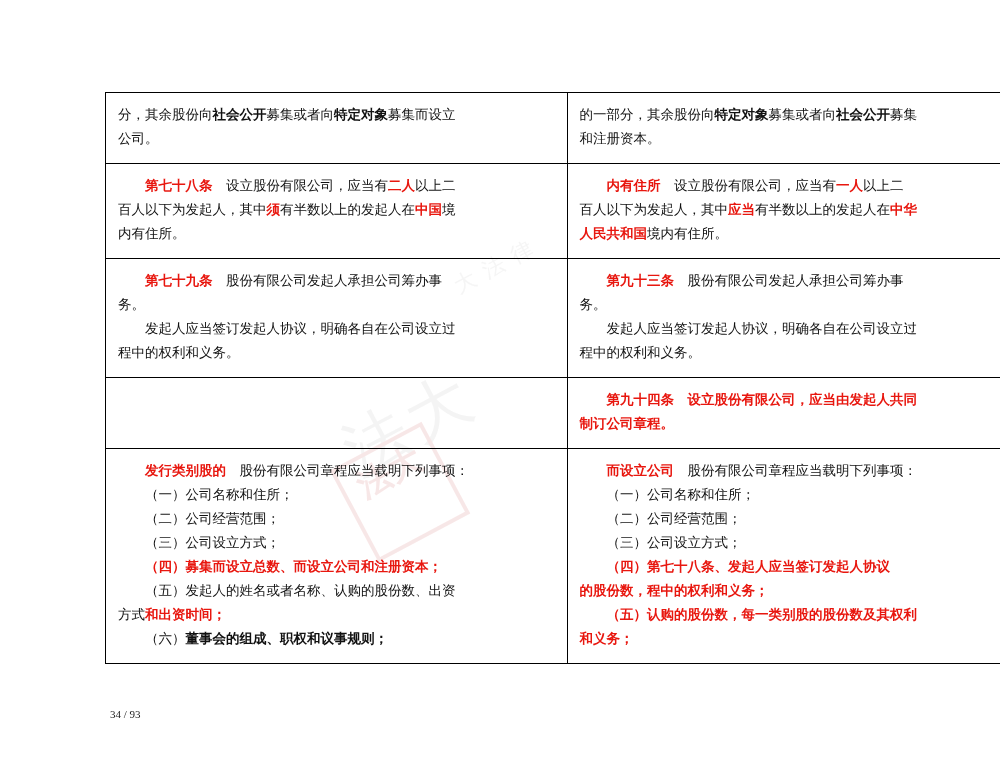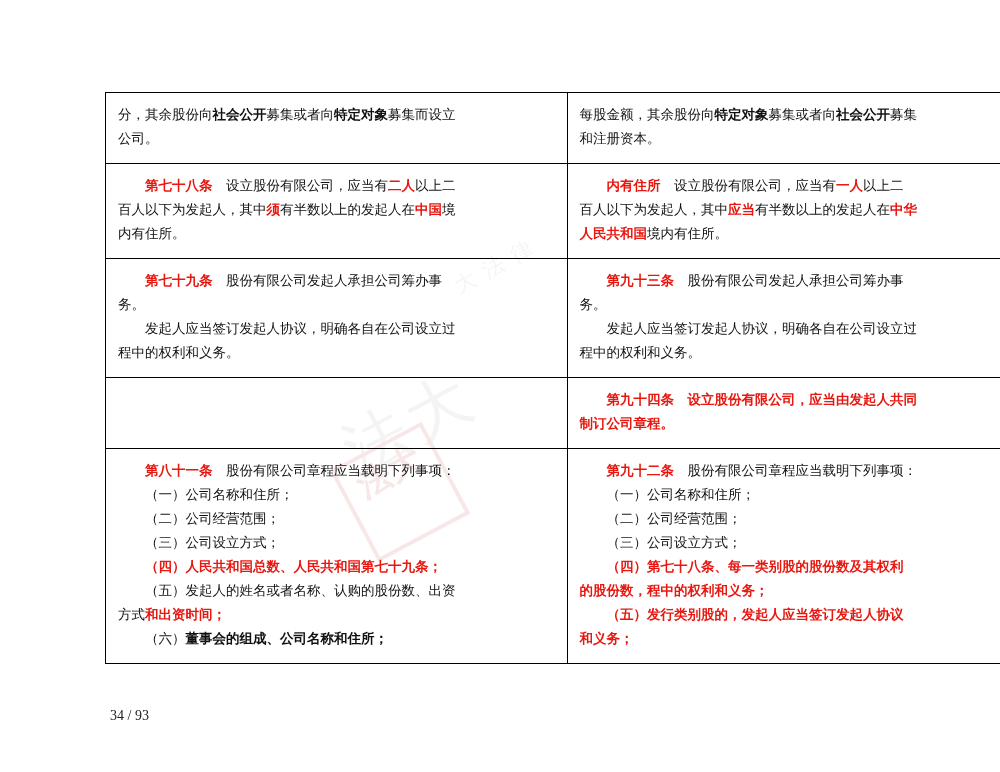--- a/index.html
+++ b/index.html
@@ -107,21 +107,21 @@
     color: #111;
   }
   .b-blk {
     color: #111;
     font-weight: bold;
   }
   .pagenum {
     position: absolute;
     left: 110px;
     top: 708px;
-    font-size: 14px;
+    font-size: 11px;
     color: #222;
     font-family: "Liberation Serif", serif;
     z-index: 10;
   }
   .cell-empty {
     min-height: 40px;
   }
 </style>
 </head>
 <body>
@@ -135,21 +135,21 @@
   </div>
 
   <table class="doc">
     <tbody>
       <tr>
         <td>
             <div class="p"><span class="blk">分，其余股份向</span><span class="b-blk">社会公开</span><span class="blk">募集或者向</span><span class="b-blk">特定对象</span><span class="blk">募集而设立</span></div>
             <div class="p"><span class="blk">公司。</span></div>
           </td>
         <td>
-            <div class="p"><span class="blk">每股金额，其余股份向</span><span class="b-blk">特定对象</span><span class="blk">募集或者向</span><span class="b-blk">社会公开</span><span class="blk">募集</span></div>
+            <div class="p"><span class="blk">的一部分，其余股份向</span><span class="b-blk">特定对象</span><span class="blk">募集或者向</span><span class="b-blk">社会公开</span><span class="blk">募集</span></div>
             <div class="p"><span class="blk">和注册资本。</span></div>
           </td>
       </tr>
       <tr>
         <td>
             <div class="p ind"><span class="art">第七十八条</span><span class="blk">　设立股份有限公司，应当有</span><span class="art">二人</span><span class="blk">以上二</span></div>
             <div class="p"><span class="blk">百人以下为发起人，其中</span><span class="art">须</span><span class="blk">有半数以上的发起人在</span><span class="art">中国</span><span class="blk">境</span></div>
             <div class="p"><span class="blk">内有住所。</span></div>
           </td>
         <td>
@@ -176,37 +176,37 @@
         <td>
             <div class="cell-empty"></div>
           </td>
         <td>
             <div class="p ind"><span class="art">第九十四条</span><span class="art">　设立股份有限公司，应当由发起人共同</span></div>
             <div class="p"><span class="art">制订公司章程。</span></div>
           </td>
       </tr>
       <tr>
         <td>
-            <div class="p ind"><span class="art">第八十一条</span><span class="blk">　股份有限公司章程应当载明下列事项：</span></div>
+            <div class="p ind"><span class="art">发行类别股的</span><span class="blk">　股份有限公司章程应当载明下列事项：</span></div>
             <div class="p ind"><span class="blk">（一）公司名称和住所；</span></div>
             <div class="p ind"><span class="blk">（二）公司经营范围；</span></div>
             <div class="p ind"><span class="blk">（三）公司设立方式；</span></div>
-            <div class="p ind"><span class="art">（四）人民共和国</span><span class="art bold">总数、人民共和国</span><span class="art">第七十九条；</span></div>
+            <div class="p ind"><span class="art">（四）募集而设立</span><span class="art bold">总数、而设立公司</span><span class="art">和注册资本；</span></div>
             <div class="p ind"><span class="blk">（五）发起人的姓名或者名称、认购的股份数、出资</span></div>
             <div class="p"><span class="blk">方式</span><span class="art">和出资时间；</span></div>
-            <div class="p ind"><span class="blk">（六）</span><span class="b-blk">董事会的组成、公司名称和住所；</span></div>
-          </td>
-        <td>
-            <div class="p ind"><span class="art">第九十二条</span><span class="blk">　股份有限公司章程应当载明下列事项：</span></div>
+            <div class="p ind"><span class="blk">（六）</span><span class="b-blk">董事会的组成、职权和议事规则；</span></div>
+          </td>
+        <td>
+            <div class="p ind"><span class="art">而设立公司</span><span class="blk">　股份有限公司章程应当载明下列事项：</span></div>
             <div class="p ind"><span class="blk">（一）公司名称和住所；</span></div>
             <div class="p ind"><span class="blk">（二）公司经营范围；</span></div>
             <div class="p ind"><span class="blk">（三）公司设立方式；</span></div>
-            <div class="p ind"><span class="art">（四）第七十八条、</span><span class="art bold">每一类别股的股份数及其权利</span></div>
+            <div class="p ind"><span class="art">（四）第七十八条、</span><span class="art bold">发起人应当签订发起人协议</span></div>
             <div class="p"><span class="art bold">的股份数，程中的权利和义务；</span></div>
-            <div class="p ind"><span class="art bold">（五）发行类别股的，发起人应当签订发起人协议</span></div>
+            <div class="p ind"><span class="art bold">（五）认购的股份数，每一类别股的股份数及其权利</span></div>
             <div class="p"><span class="art bold">和义务；</span></div>
           </td>
       </tr>
     </tbody>
   </table>
 
   <div class="pagenum">34 / 93</div>
 
 </div>
 

